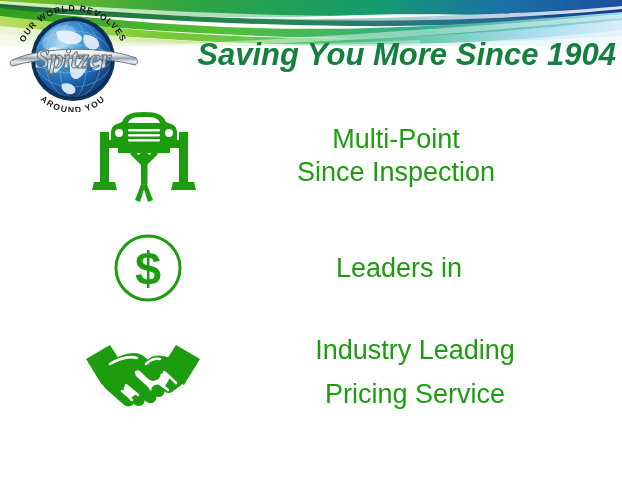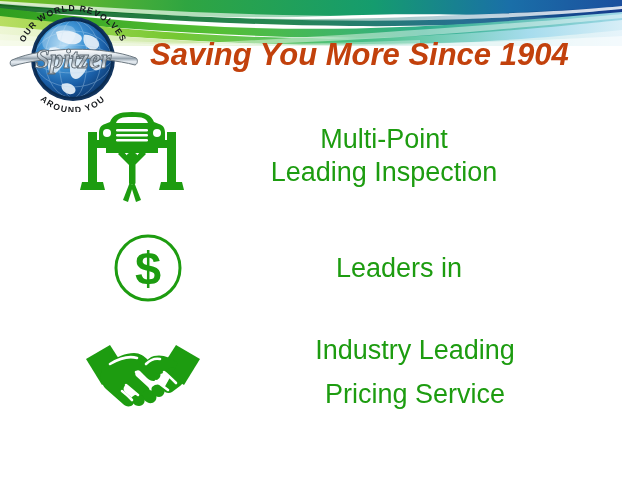--- a/index.html
+++ b/index.html
@@ -39,26 +39,26 @@
     height: 110px;
   }
   #logo svg { display: block; }
 
   
   #headline {
     position: absolute;
     left: 150px;
     top: 38px;
     width: 466px;
-    text-align: left;
+    text-align: right;
     font-size: 31px;
     line-height: 34px;
     font-weight: bold;
     font-style: italic;
-    color: #c2410c;
+    color: #15803d;
     letter-spacing: 0px;
     white-space: nowrap;
   }
 
   
   .feature {
     position: absolute;
     display: flex;
     align-items: center;
   }
@@ -71,21 +71,21 @@
   .feature-icon svg { display: block; }
   .feature-text {
     flex: 1 1 auto;
     text-align: center;
     color: #1d9c10;
     font-size: 27px;
     font-weight: normal;
   }
   .feature-text .line { display: block; }
 
-  #feature-1 { left: 72px; top: 108px; width: 500px; height: 96px; }
+  #feature-1 { left: 84px; top: 108px; width: 500px; height: 96px; }
   #feature-1 .feature-icon { width: 120px; }
   #feature-1 .feature-text { line-height: 33px; padding-left: 4px; }
 
   #feature-2 { left: 88px; top: 222px; width: 500px; height: 92px; }
   #feature-2 .feature-icon { width: 120px; }
   #feature-2 .feature-text { line-height: 33px; padding-left: 2px; }
 
   #feature-3 { left: 78px; top: 328px; width: 510px; height: 88px; gap: 28px; }
   #feature-3 .feature-icon { width: 130px; }
   #feature-3 .feature-text { line-height: 44px; padding-left: 6px; }
@@ -253,21 +253,21 @@
           <path d="M50,56 L38,44 L42,40 L53,52 Z"></path>
           <path d="M54,56 L66,44 L62,40 L51,52 Z"></path>
 
           <path d="M50,72 L43,90 L48,92 L53,76 Z"></path>
           <path d="M54,72 L61,90 L56,92 L51,76 Z"></path>
         </g>
       </svg>
     </div>
     <div class="feature-text">
       <span class="line">Multi-Point</span>
-      <span class="line">Leading Inspection</span>
+      <span class="line">Since Inspection</span>
     </div>
   </div>
 
   <div class="feature" id="feature-2">
     <div class="feature-icon">
       <svg width="72" height="72" viewBox="0 0 72 72" xmlns="http://www.w3.org/2000/svg">
         <circle cx="36" cy="36" r="32" fill="none" stroke="#1d9c10" stroke-width="3"></circle>
         <text x="36" y="53" text-anchor="middle" font-family="'Liberation Sans', sans-serif" font-size="47" font-weight="bold" fill="#1d9c10">$</text>
       </svg>
     </div>

